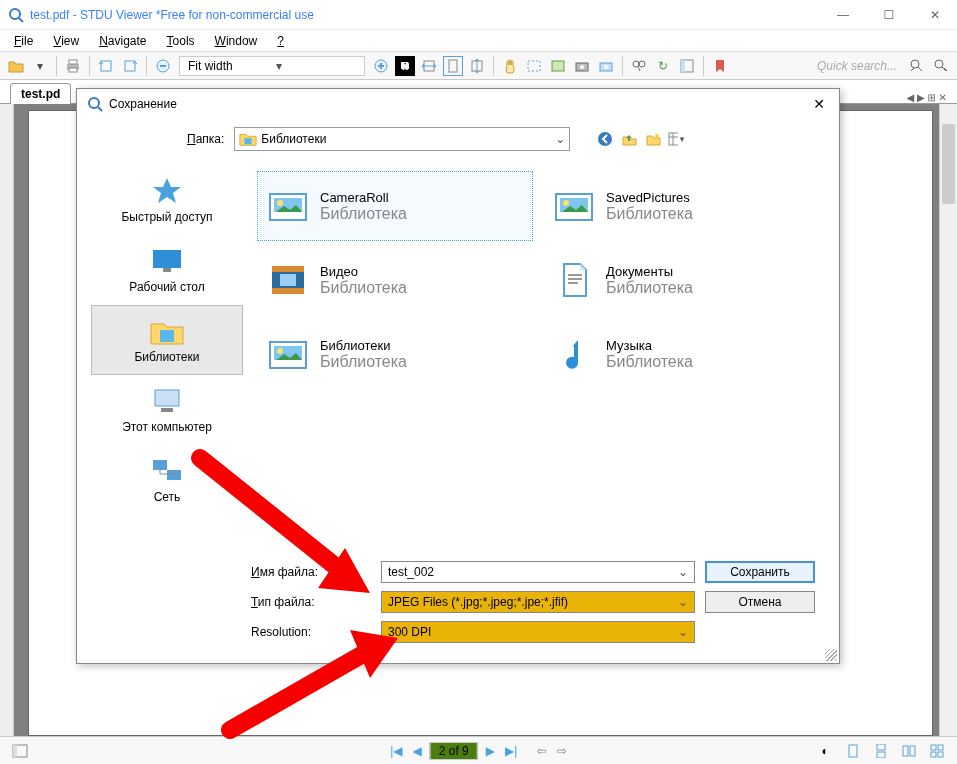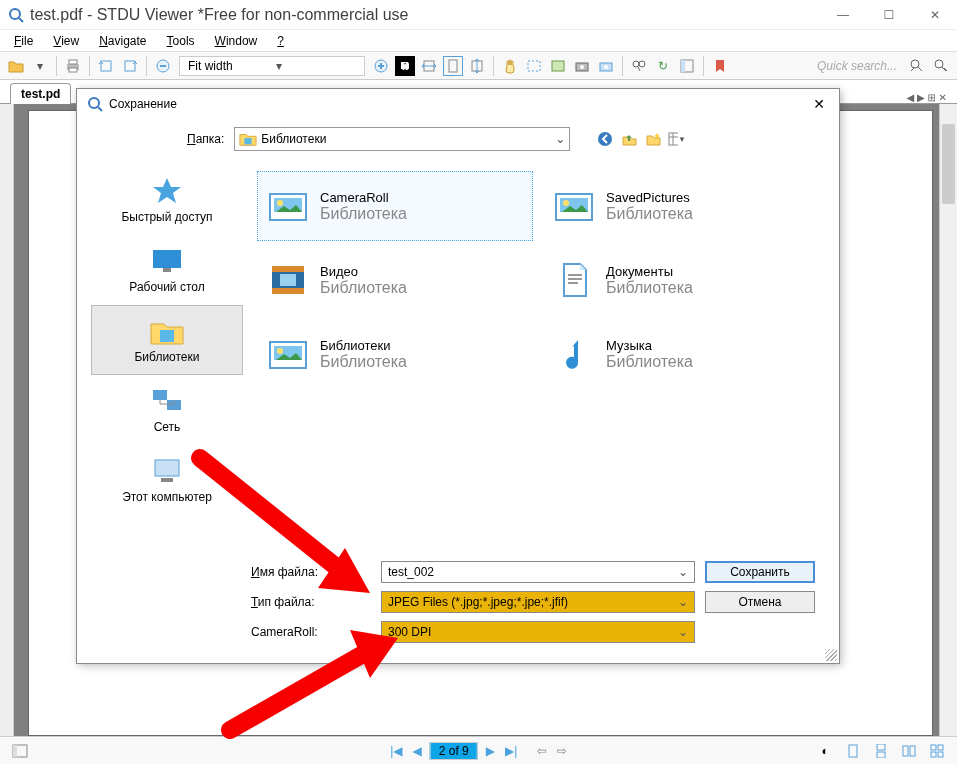--- a/index.html
+++ b/index.html
@@ -1,21 +1,21 @@
 <!DOCTYPE html>
 <html><head>
 <meta charset="utf-8">
 <style>
 * { box-sizing: border-box; margin: 0; padding: 0; font-family: "Segoe UI", Tahoma, sans-serif; font-size: 12px; }
 body { background: #fff; width: 957px; height: 764px; overflow: hidden; position: relative; }
 
 
 .titlebar { height: 30px; display: flex; align-items: center; padding: 0 8px; color: #999; border-bottom: 1px solid #eee; }
 .titlebar .app-icon { width: 16px; height: 16px; margin-right: 6px; }
-.titlebar .title-text { flex: 1; font-size: 16px; color: #404040; }
+.titlebar .title-text { flex: 1; font-size: 12px; color: #3b82f6; }
 .win-btns { display: flex; gap: 18px; color: #666; }
 .win-btn { width: 28px; text-align: center; cursor: default; }
 
 
 .menubar { height: 22px; display: flex; align-items: center; padding: 0 6px; gap: 4px; border-bottom: 1px solid #ddd; }
 .menu-item { padding: 2px 8px; cursor: default; }
 .menu-item u { text-decoration: underline; }
 
 
 .toolbar { height: 28px; display: flex; align-items: center; padding: 0 4px; border-bottom: 1px solid #ccc; background: #f8f8f8; }
@@ -34,21 +34,21 @@
 .content-area { position: absolute; top: 104px; left: 0; right: 0; bottom: 28px; display: flex; }
 .left-panel { width: 14px; background: #eee; border-right: 1px solid #ccc; }
 .doc-view { flex: 1; background: #808080; position: relative; overflow: hidden; }
 .doc-page { position: absolute; left: 14px; top: 6px; right: 24px; bottom: 0; background: #fff; border: 1px solid #666; }
 .vscroll { position: absolute; right: 0; top: 0; bottom: 0; width: 18px; background: #f0f0f0; border-left: 1px solid #ccc; }
 .vscroll-thumb { position: absolute; left: 2px; right: 2px; top: 20px; height: 80px; background: #ccc; border-radius: 2px; }
 
 
 .statusbar { position: absolute; bottom: 0; left: 0; right: 0; height: 28px; border-top: 1px solid #ccc; background: #f8f8f8; display: flex; align-items: center; padding: 0 8px; }
 .statusbar .center { position: absolute; left: 50%; transform: translateX(-50%); display: flex; align-items: center; gap: 6px; }
-.statusbar .page-input { border: 1px solid #ccc; padding: 1px 8px; background: #0ea5e9; }
+.statusbar .page-input { border: 1px solid #ccc; padding: 1px 8px; background: #4d7c0f; }
 .statusbar .right { margin-left: auto; display: flex; gap: 4px; }
 .nav-btn { color: #4aa3df; font-size: 12px; padding: 0 2px; }
 
 
 .dialog { position: absolute; left: 76px; top: 88px; width: 764px; height: 576px; background: #fff; border: 1px solid #888; box-shadow: 2px 2px 8px rgba(0,0,0,0.25); z-index: 100; }
 .dlg-title { height: 30px; display: flex; align-items: center; padding: 0 10px; }
 .dlg-title .dlg-icon { width: 16px; height: 16px; margin-right: 6px; }
 .dlg-title .t { flex: 1; }
 .dlg-close { width: 20px; text-align: center; font-size: 14px; cursor: default; }
 .dlg-body { padding: 8px 14px; }
@@ -375,32 +375,32 @@
           </div>
           <div class="place selected">
             <div class="place-icon"><svg width="36" height="30">
                 <path d="M2 8h13l3 3h16v17H2z" fill="#ffd76a" stroke="#d6a83a"></path>
                 <rect x="11" y="14" width="14" height="12" fill="#59b8e8"></rect>
               </svg></div>
             <div class="place-label">Библиотеки</div>
           </div>
           <div class="place">
             <div class="place-icon"><svg width="36" height="30">
+                <rect x="6" y="4" width="24" height="16" fill="#c8dff5" stroke="#5aa0d8"></rect>
+                <rect x="12" y="22" width="12" height="4" fill="#888"></rect>
+              </svg></div>
+            <div class="place-label">Этот компьютер</div>
+          </div>
+          <div class="place">
+            <div class="place-icon"><svg width="36" height="30">
                 <rect x="4" y="4" width="14" height="10" fill="#5aa0d8"></rect>
                 <rect x="18" y="14" width="14" height="10" fill="#5aa0d8"></rect>
                 <path d="M11 14v4h14v-4" fill="none" stroke="#888"></path>
               </svg></div>
             <div class="place-label">Сеть</div>
-          </div>
-          <div class="place">
-            <div class="place-icon"><svg width="36" height="30">
-                <rect x="6" y="4" width="24" height="16" fill="#c8dff5" stroke="#5aa0d8"></rect>
-                <rect x="12" y="22" width="12" height="4" fill="#888"></rect>
-              </svg></div>
-            <div class="place-label">Этот компьютер</div>
           </div>
         </div>
       <div class="file-grid" id="files">
           <div class="file-item selected">
             <div class="file-icon"><svg width="44" height="40">
                 <rect x="4" y="8" width="36" height="26" fill="#fff" stroke="#5aa0d8" stroke-width="2"></rect>
                 <rect x="8" y="12" width="28" height="14" fill="#7fc6ef"></rect>
                 <circle cx="14" cy="17" r="3" fill="#ffe069"></circle>
                 <path d="M10 26l8-6 6 4 6-5 6 7H10z" fill="#3a9a4a"></path>
               </svg></div>
@@ -481,21 +481,21 @@
       </div>
       <div class="btm-row">
         <span class="btm-label"><u>Т</u>ип файла:</span>
         <div class="btm-combo grey">
           <span>JPEG Files (*.jpg;*.jpeg;*.jpe;*.jfif)</span>
           <span class="dd">⌄</span>
         </div>
         <div class="dlg-btn">Отмена</div>
       </div>
       <div class="btm-row">
-        <span class="btm-label">CameraRoll:</span>
+        <span class="btm-label">Resolution:</span>
         <div class="btm-combo grey">
           <span>300 DPI</span>
           <span class="dd">⌄</span>
         </div>
         <div style="width:110px"></div>
       </div>
     </div>
   </div>
   <div class="resize-grip"></div>
 </div>

